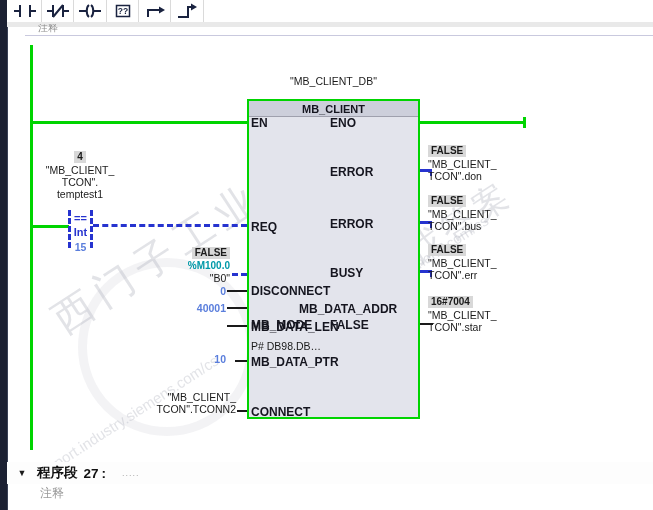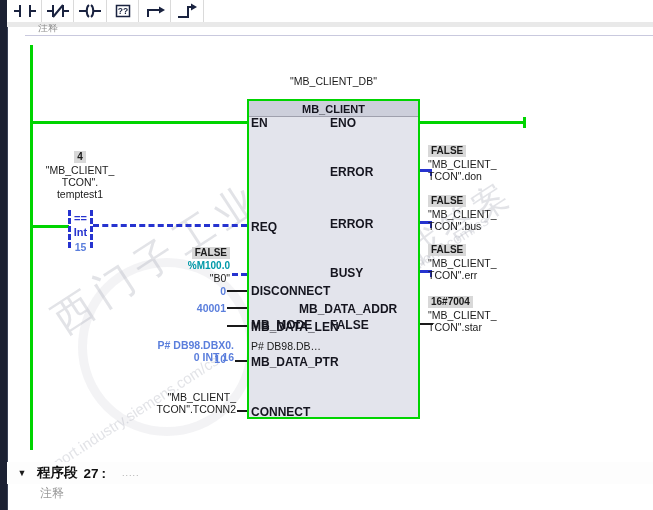--- a/index.html
+++ b/index.html
@@ -173,24 +173,20 @@
 
   <div class="abs val-blue opnd-r" style="left:176px;top:285px;width:50px;">0</div>
   <div class="abs wire-k" style="left:227px;top:290px;width:20px;height:2px;"></div>
 
   <div class="abs val-blue opnd-r" style="left:176px;top:302px;width:50px;">40001</div>
   <div class="abs wire-k" style="left:227px;top:307px;width:20px;height:2px;"></div>
 
   <div class="abs val-blue opnd-r" style="left:176px;top:320px;width:50px;margin-top:33px;">10</div>
   <div class="abs wire-k" style="left:227px;top:325px;width:20px;height:2px;"></div>
 
-  <div class="abs val-blue opnd-r" style="left:140px;top:339px;width:94px;text-align:right;">
-    <div>P# DB98.DBX0.</div>
-    <div>0 INT 16</div>
-  </div>
   <div class="abs wire-k" style="left:235px;top:360px;width:12px;height:2px;"></div>
 
   <div class="abs opnd opnd-r" style="left:150px;top:391px;width:86px;">
     <div>"MB_CLIENT_</div>
     <div>TCON".TCONN2</div>
   </div>
   <div class="abs wire-k" style="left:237px;top:410px;width:10px;height:2px;"></div>
 
   <div class="abs dash-h" style="left:420px;top:169px;width:12px;"></div>
   <div class="abs" style="left:430px;top:169px;width:2px;height:7px;background:#2633cf;z-index:2;"></div>

